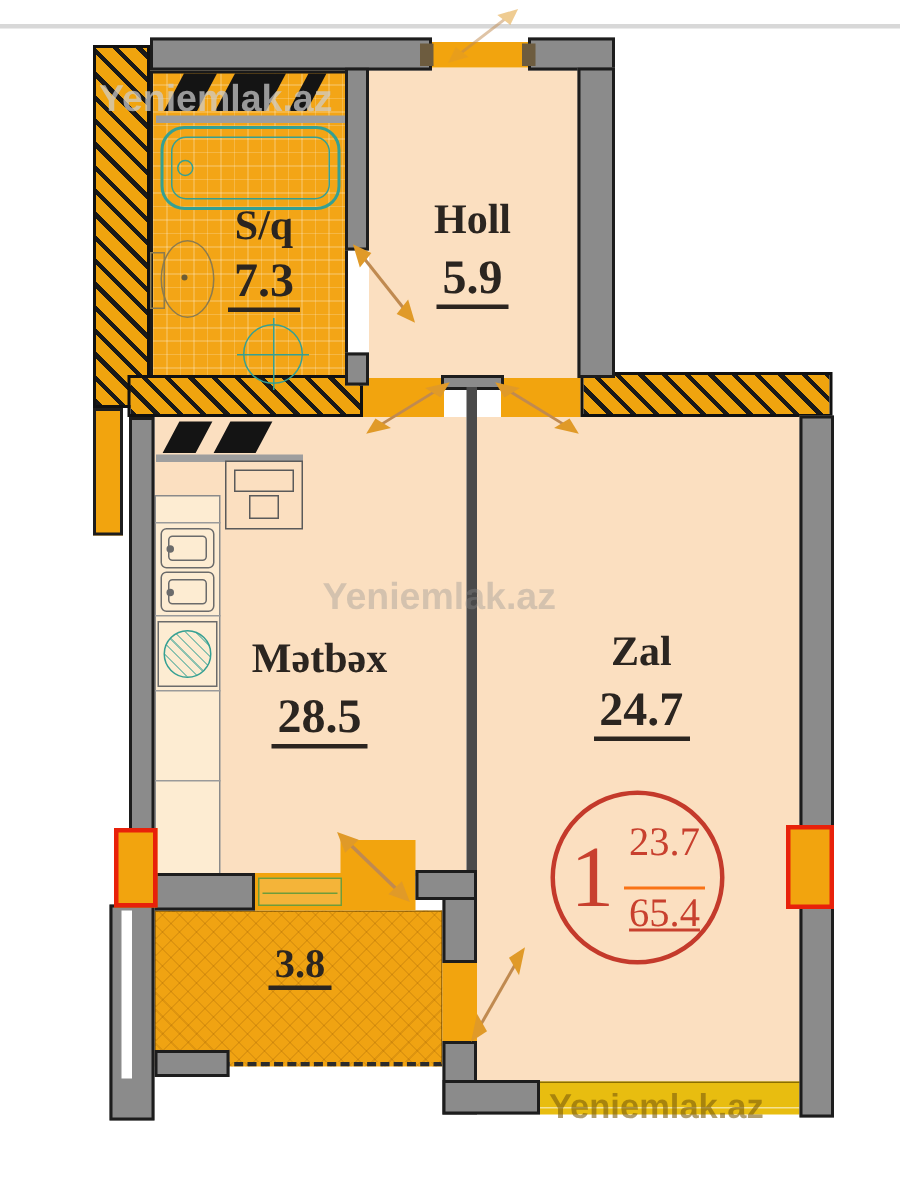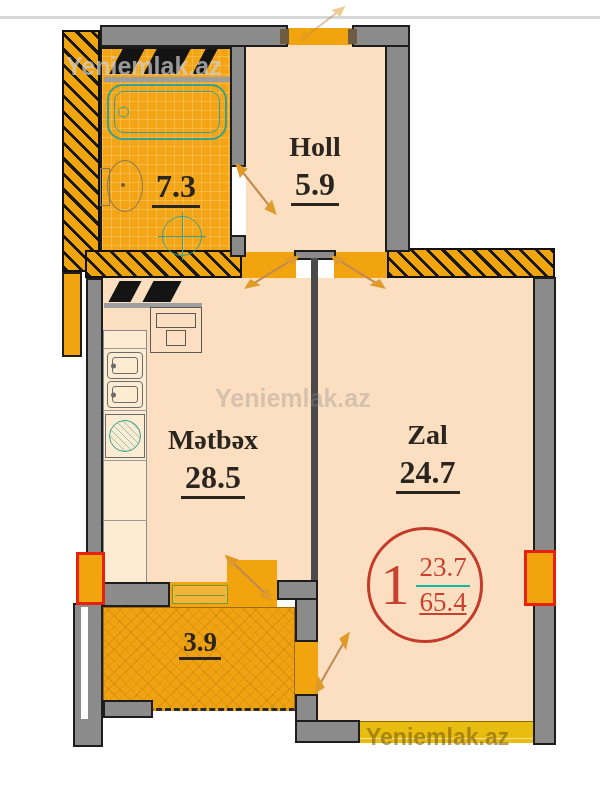--- a/index.html
+++ b/index.html
@@ -69,21 +69,21 @@
   .door-arrow{position:absolute;z-index:6;overflow:visible;}
   .door-arrow line{stroke:#c08a50;stroke-width:2.5;}
   .door-arrow polygon{fill:#e09a28;}
   .flip{transform:scaleX(-1);}
 
   
   .badge{z-index:6;border:3px solid #c43a2b;border-radius:50%;
          display:flex;align-items:center;justify-content:center;gap:7px;color:#c8402e;}
   .badge-count{font-size:58px;line-height:1;}
   .badge-frac{font-size:27px;line-height:1.15;text-align:center;}
-  .badge-frac .top{border-bottom:2px solid #14b8a6;padding:0 3px 1px;}
+  .badge-frac .top{border-bottom:2px solid #f97316;padding:0 3px 14px;}
   .badge-frac .bot{padding:0 3px;text-decoration:underline;}
 
   
   .wm{z-index:7;font-family:"Liberation Sans", sans-serif;font-weight:bold;white-space:nowrap;}
   .wm1{font-size:25px;color:rgba(205,205,205,.72);}
   .wm2{font-size:25px;color:rgba(140,140,140,.35);}
   .wm3{font-size:23px;color:rgba(125,93,12,.6);}
   .topline{background:#d8d8d8;z-index:0;}
   .band-yellow{background:#e8bd10;border-top:1px solid #8a6d00;z-index:2;}
   .band-yellow::after{content:"";position:absolute;left:0;right:0;bottom:4px;height:1px;
@@ -206,32 +206,33 @@
     <line x1="10" y1="10" x2="50" y2="50"></line>
       <polygon points="3,3 19,9 9,19"></polygon>
       <polygon points="57,57 41,51 51,41"></polygon>
   </svg>
   <svg class="door-arrow flip" style="left:312px;top:628px;width:40px;height:70px;" viewBox="0 0 60 60" preserveAspectRatio="none">
     <line x1="10" y1="10" x2="50" y2="50"></line>
       <polygon points="3,3 19,9 9,19"></polygon>
       <polygon points="57,57 41,51 51,41"></polygon>
   </svg>
 
+  <div class="abs lbl lbl-name" style="left:116px;top:136px;width:120px;">S/q</div>
   <div class="abs lbl lbl-area" style="left:116px;top:170px;width:120px;"><span>7.3</span></div>
 
   <div class="abs lbl lbl-name" style="left:250px;top:132px;width:130px;">Holl</div>
   <div class="abs lbl lbl-area" style="left:250px;top:168px;width:130px;"><span>5.9</span></div>
 
   <div class="abs lbl lbl-name" style="left:138px;top:425px;width:150px;">Mətbəx</div>
   <div class="abs lbl lbl-area" style="left:138px;top:461px;width:150px;"><span>28.5</span></div>
 
   <div class="abs lbl lbl-name" style="left:350px;top:420px;width:155px;">Zal</div>
   <div class="abs lbl lbl-area" style="left:350px;top:456px;width:155px;"><span>24.7</span></div>
 
-  <div class="abs lbl lbl-area" style="left:150px;top:628px;width:100px;font-size:27px;"><span>3.9</span></div>
+  <div class="abs lbl lbl-area" style="left:150px;top:628px;width:100px;font-size:27px;"><span>3.8</span></div>
 
   <div class="abs badge" style="left:367px;top:527px;width:116px;height:116px;">
     <div class="badge-count">1</div>
     <div class="badge-frac">
       <div class="top">23.7</div>
       <div class="bot">65.4</div>
     </div>
   </div>
 
   <div class="abs wm wm1" style="left:66px;top:52px;">Yeniemlak.az</div>

